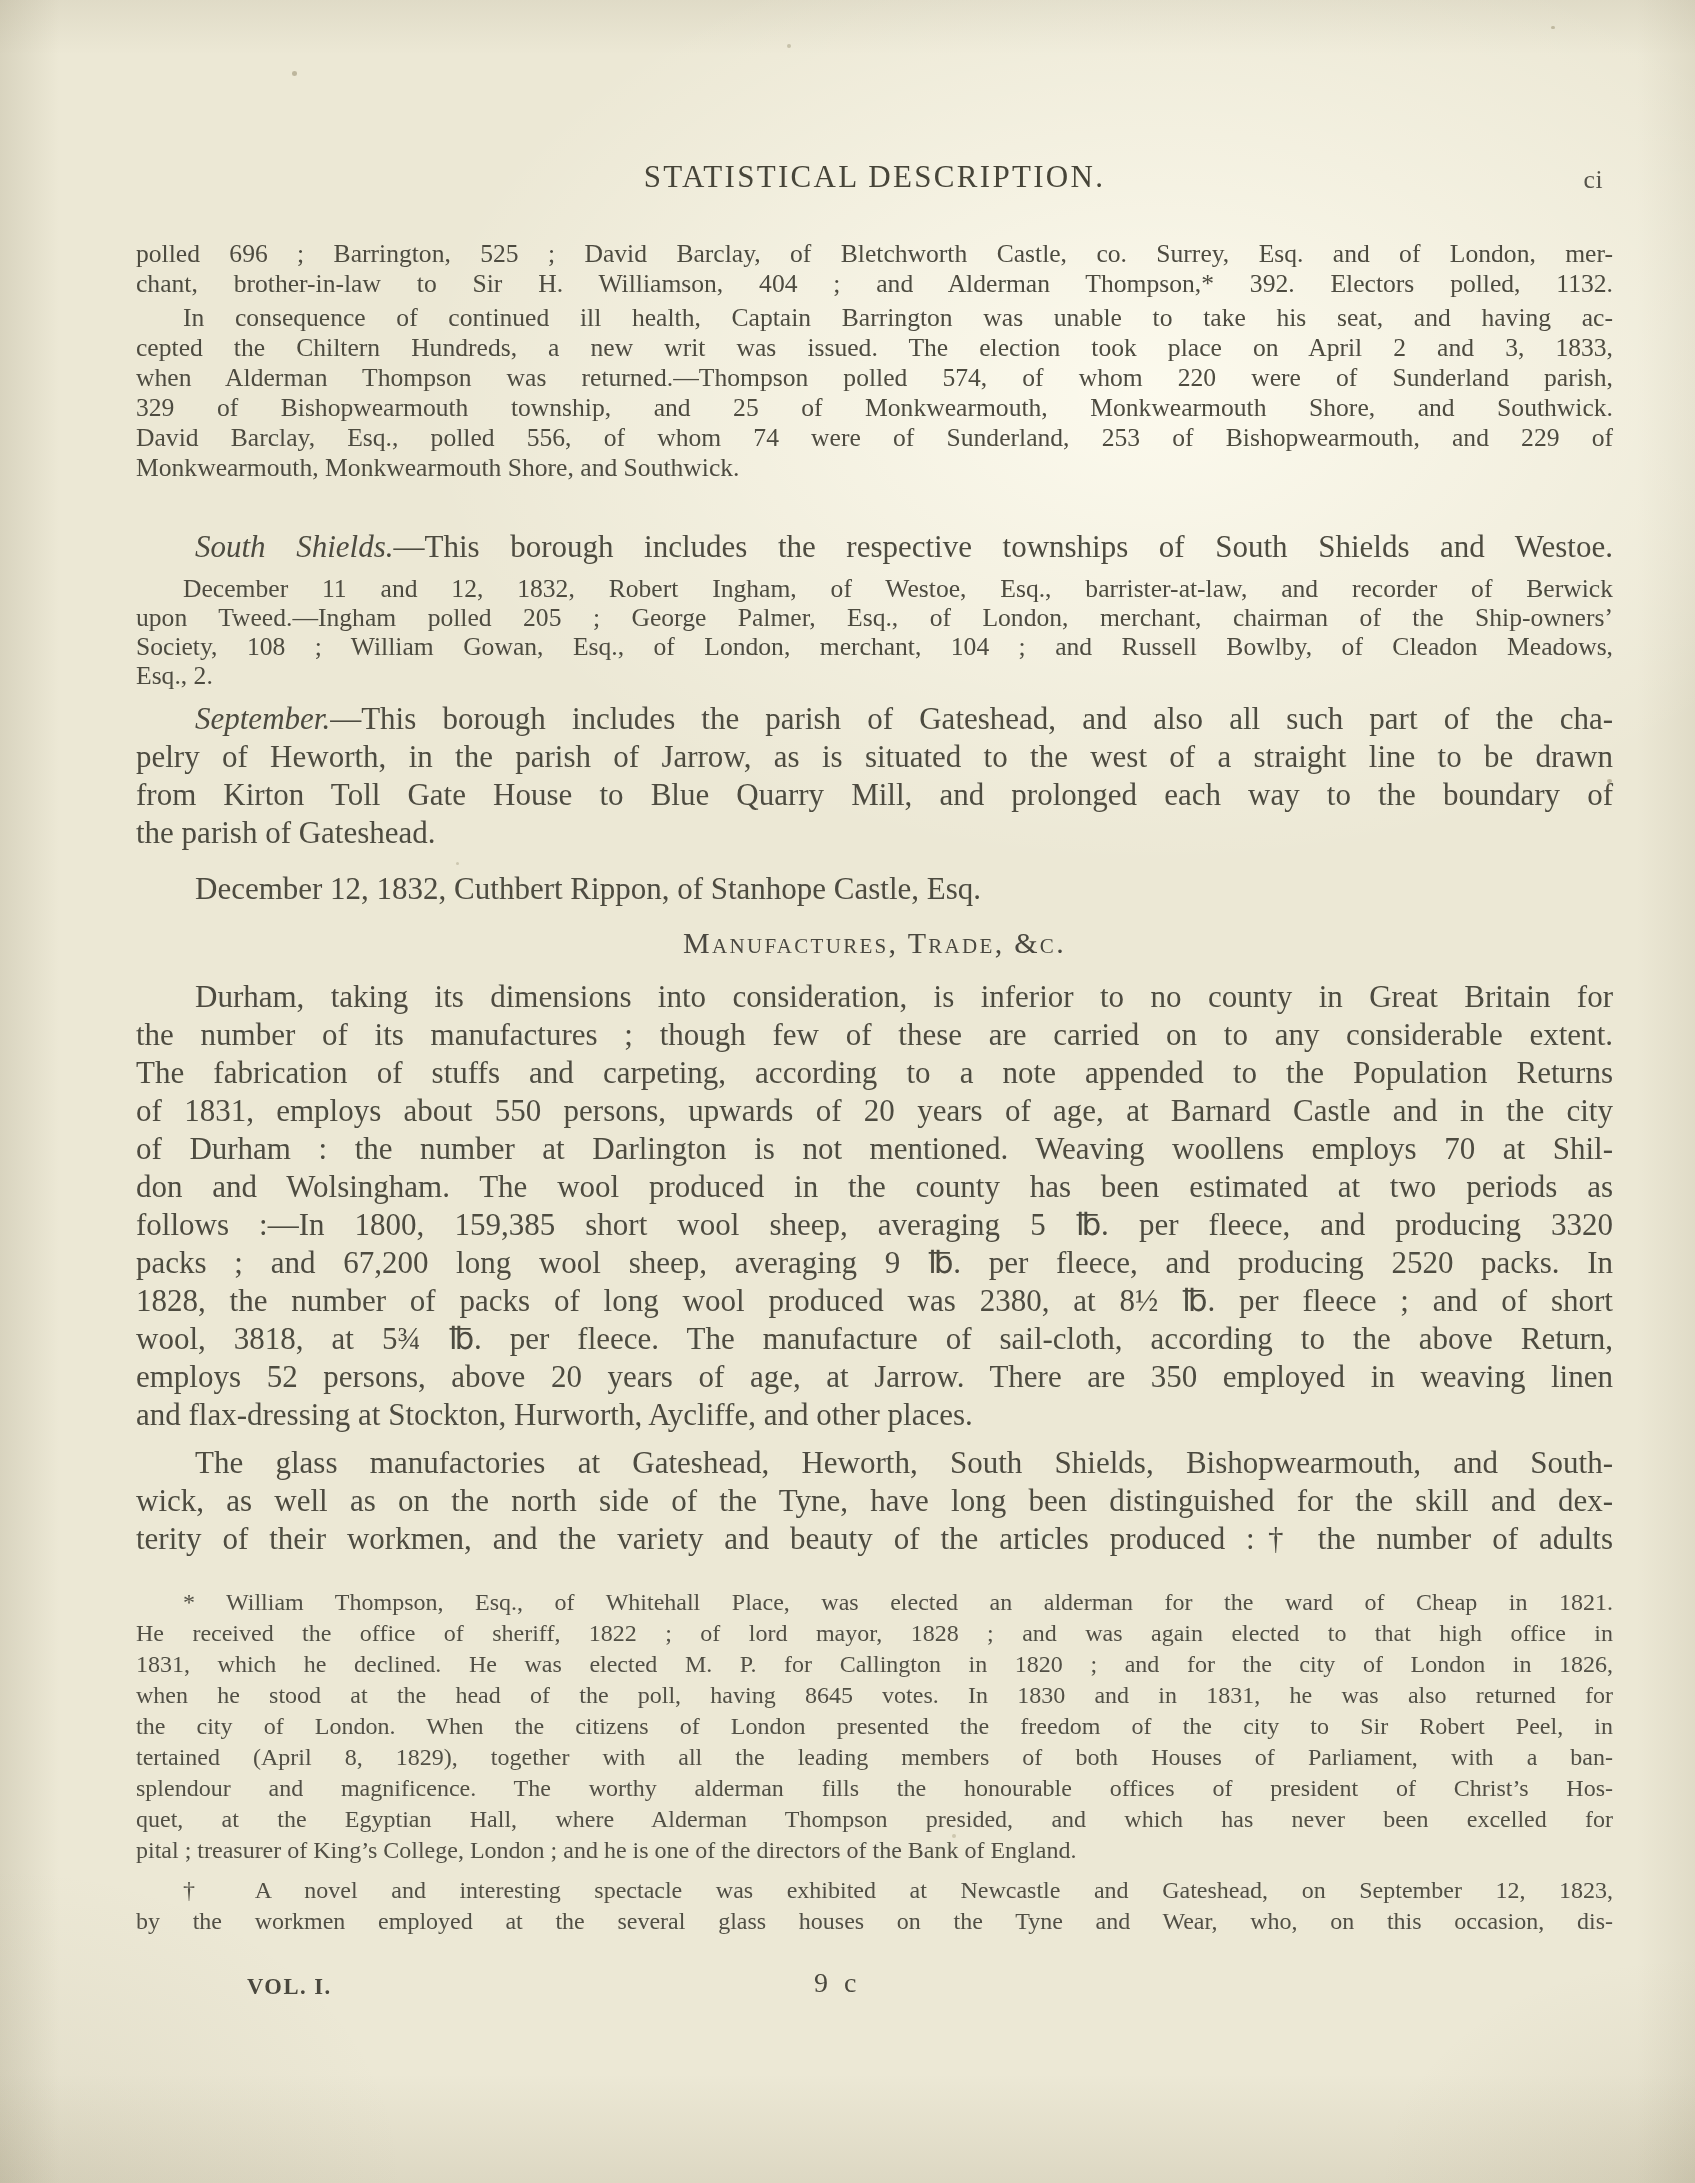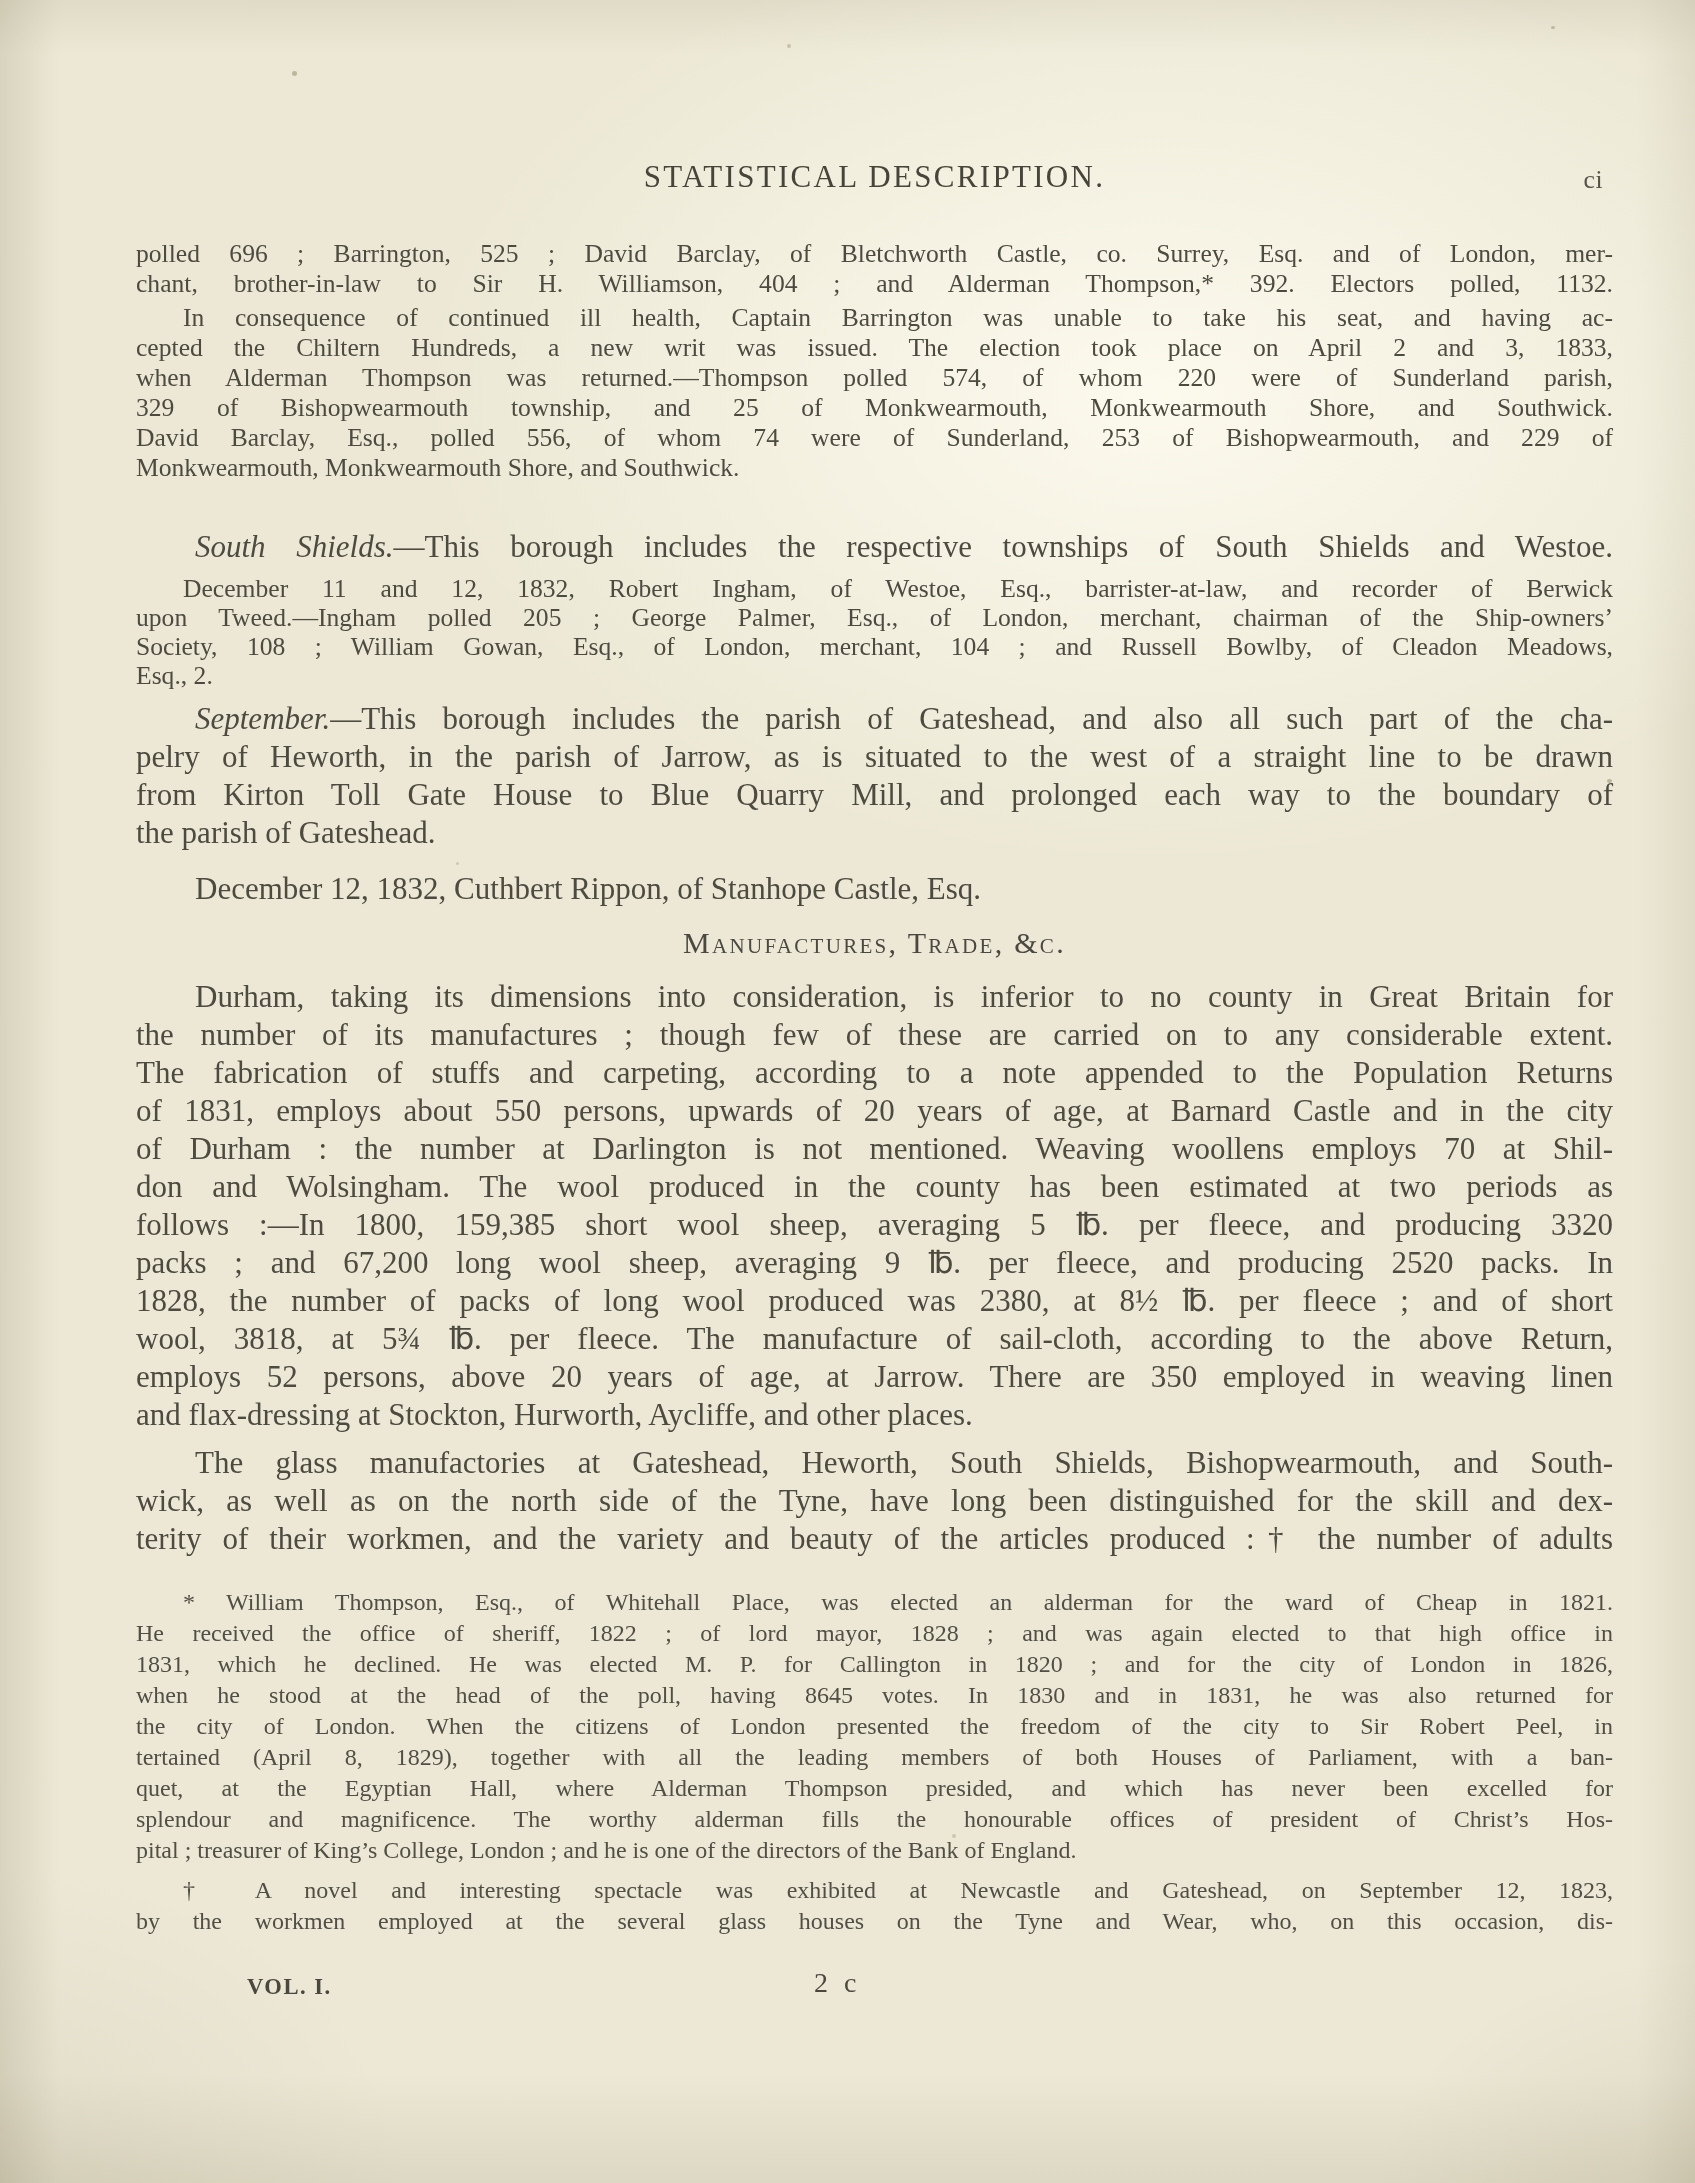--- a/index.html
+++ b/index.html
@@ -118,30 +118,30 @@
           <div class="line">wick, as well as on the north side of the Tyne, have long been distinguished for the skill and dex-</div>
           <div class="line">terity of their workmen, and the variety and beauty of the articles produced :† the number of adults</div>
         </div>
         <div class="block foot" style="margin-top: 29px;">
           <div class="line ind">* William Thompson, Esq., of Whitehall Place, was elected an alderman for the ward of Cheap in 1821.</div>
           <div class="line">He received the office of sheriff, 1822 ; of lord mayor, 1828 ; and was again elected to that high office in</div>
           <div class="line">1831, which he declined.   He was elected M. P. for Callington in 1820 ; and for the city of London in 1826,</div>
           <div class="line">when he stood at the head of the poll, having 8645 votes.   In 1830 and in 1831, he was also returned for</div>
           <div class="line">the city of London.   When the citizens of London presented the freedom of the city to Sir Robert Peel, in</div>
           <div class="line">tertained (April 8, 1829), together with all the leading members of both Houses of Parliament, with a ban-</div>
+          <div class="line">splendour and magnificence.   The worthy alderman fills the honourable offices of president of Christ’s Hos-</div>
           <div class="line">quet, at the Egyptian Hall, where Alderman Thompson presided, and which has never been excelled for</div>
-          <div class="line">splendour and magnificence.   The worthy alderman fills the honourable offices of president of Christ’s Hos-</div>
           <div class="line nj">pital ;  treasurer of King’s College, London ;  and he is one of the directors of the Bank of England.</div>
         </div>
         <div class="block foot" style="margin-top: 9px;">
           <div class="line ind">† A novel and interesting spectacle was exhibited at Newcastle and Gateshead, on September 12, 1823,</div>
           <div class="line">by the workmen employed at  the  several  glass  houses on the  Tyne and Wear,  who,  on this occasion,  dis-</div>
         </div>
       </div>
   </div>
 
   <div class="footer-row">
     <span class="vol">VOL. I.</span>
-    <span class="sig">2 c</span>
+    <span class="sig">9 c</span>
   </div>
 
 </div>
 
 
 </body></html>

